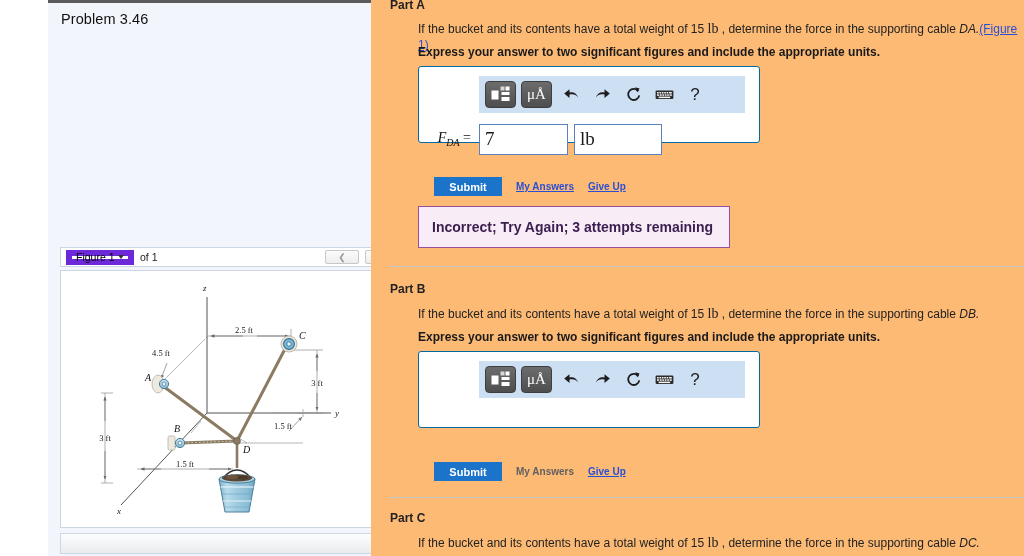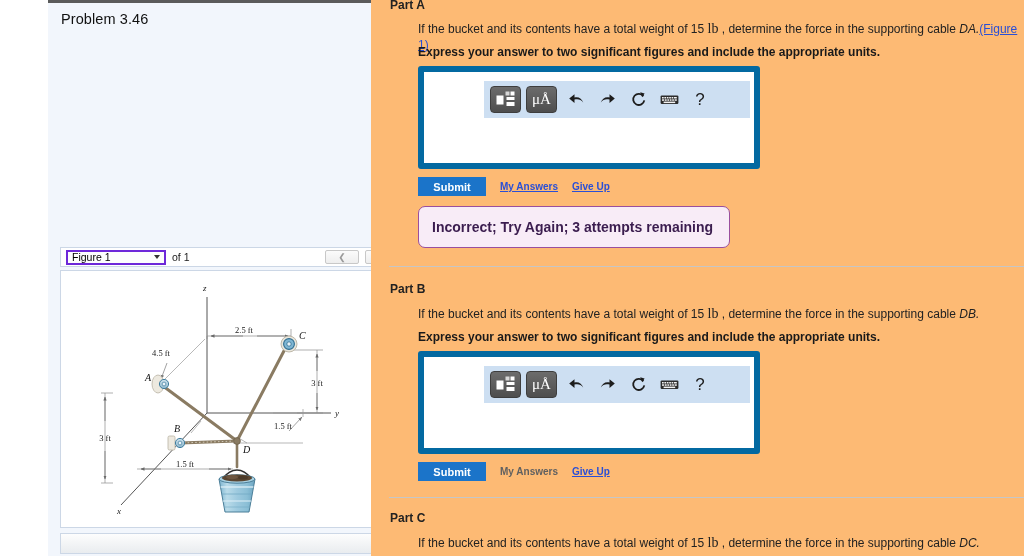--- a/index.html
+++ b/index.html
@@ -36,22 +36,22 @@
   
   #figure-nav {
     position: absolute; left: 12px; top: 247px;
     width: 347px; height: 20px;
     background: #ffffff;
     border: 1px solid #ccd7e6;
     display: flex; align-items: center;
   }
   #figure-select {
     margin-left: 5px;
-    width: 100px; height: 15px;
-    border: 2px solid #6d28d9;
+    width: 68px; height: 15px;
+    border: 6px solid #6d28d9;
     background: #fdfdfd;
     font-family: "Liberation Sans", sans-serif;
     font-size: 10.5px;
     color: #000;
     display: flex; align-items: center;
     position: relative;
     padding-left: 4px;
     cursor: pointer;
   }
   #figure-select .caret {
@@ -116,23 +116,23 @@
     margin-left: 47px;
   }
   .divider {
     position: absolute; left: 18px; width: 635px; height: 1px;
     background: #c6c6c6;
   }
 
   
   .answer-box {
     position: absolute;
-    width: 342px; height: 103px;
+    width: 342px; height: 77px;
     background: #ffffff;
-    border: 6px solid #0369a1;
+    border: 1px solid #0369a1;
     border-radius: 3px;
   }
   .ans-toolbar {
     position: absolute; left: 60px; top: 9px;
     width: 266px; height: 37px;
     background: #cddff2;
     display: flex; align-items: center;
     padding-left: 6px;
   }
   .tb-btn {
@@ -173,41 +173,41 @@
     height: 31px; border: 1px solid #5b7fbf; background: #fff;
     font-family: "Liberation Serif", serif;
     font-size: 19px; color: #1a1a1a;
     padding-left: 5px; display: flex; align-items: center;
     cursor: text;
   }
   .ans-input.value-w { width: 89px; }
   .ans-input.units-w { width: 88px; margin-left: 6px; }
   .ans-input.placeholder { color: #9a9a9a; font-style: italic; }
 
-  .submit-row { position: absolute; display: flex; align-items: center; }
+  .submit-row { position: absolute; display: flex; align-items: center; margin-left: 16px; }
   .submit-btn {
     width: 68px; height: 19px;
     background: #1b74c9;
     color: #fff; font-size: 11px; font-weight: bold;
     display: flex; align-items: center; justify-content: center;
     cursor: pointer;
   }
   .link-myanswers, .link-giveup {
     font-size: 10px; font-weight: bold;
     margin-left: 14px; cursor: pointer;
   }
   .link-active { color: #2a4fd6; text-decoration: underline; }
   .link-muted { color: #606060; text-decoration: none; cursor: default; }
 
   .feedback-box {
     position: absolute;
     width: 312px; height: 42px;
     background: #f8ecf7;
     border: 1px solid #9a4f9e;
-    border-radius: 7px;
+    border-radius: 0;
     display: flex; align-items: center;
     padding-left: 13px;
     font-size: 14px; font-weight: bold; color: #3b1d4f;
   }
 </style>
 </head>
 <body>
 
 <div id="root">
 
@@ -409,20 +409,31 @@
               <rect x="12.2" y="6.3" width="1.7" height="1.5"></rect>
                 <rect x="14.6" y="6.3" width="2.2" height="1.5"></rect>
               <rect x="3.6" y="8.6" width="11.6" height="1.5"></rect>
             </g>
           </svg>
         </div>
         <div class="tb-icon">
           <span class="tb-help">?</span>
         </div>
       </div>
+      <div class="ans-row">
+        <div class="ans-label">
+          <span>F</span><sub>DA</sub><span class="eq">&nbsp;</span><span class="eq">=</span>
+        </div>
+        <div class="ans-input value-w">
+          <span>7</span>
+        </div>
+        <div class="ans-input units-w">
+          <span>lb</span>
+        </div>
+      </div>
     </div>
 
     <div class="submit-row" style="left:47px; top:177px;">
       <div class="submit-btn">Submit</div>
       <span class="link-myanswers link-active">My Answers</span>
       <span class="link-giveup link-active">Give Up</span>
     </div>
 
     <div class="feedback-box" style="left:47px; top:206px;">
       <span>Incorrect; Try Again; 3 attempts remaining</span>

